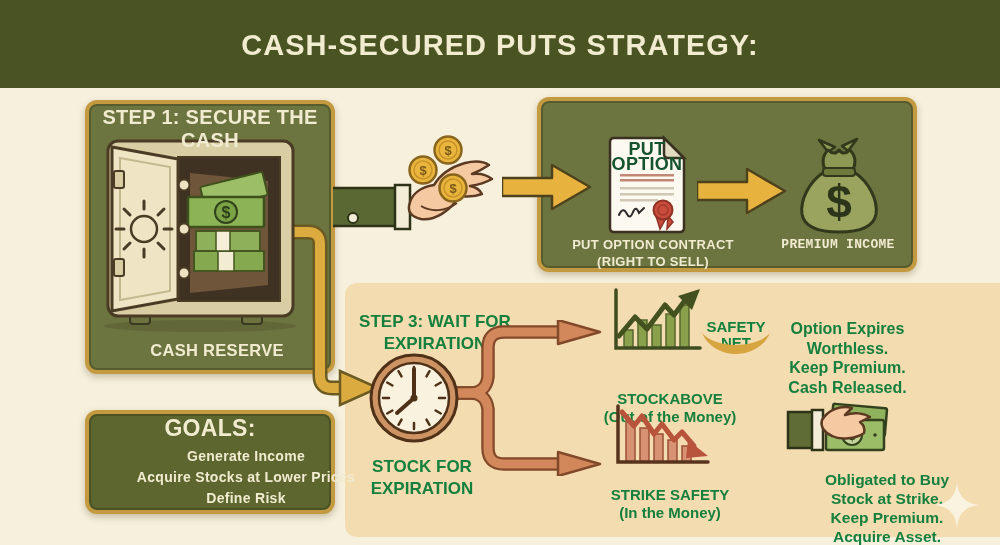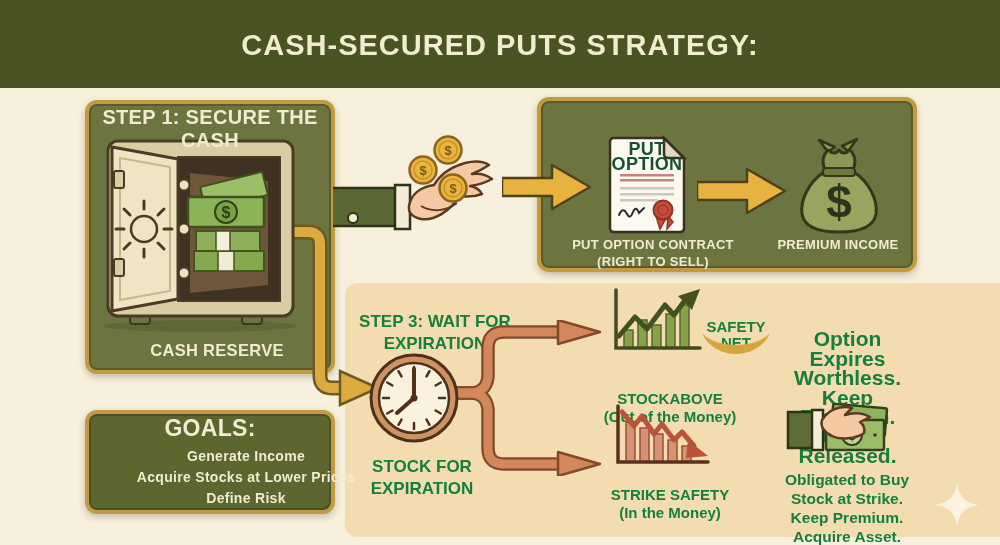--- a/index.html
+++ b/index.html
@@ -145,21 +145,21 @@
     <path d="M29,36 C14,46 5,64 7,78 C9,90 22,96 44,96 C66,96 79,90 81,78 C83,64 74,46 59,36 Z" fill="#9AA45E" stroke="#31381B" stroke-width="3"></path>
     <path d="M31,36 C27,28 27,20 33,14 C37,18 41,18 44,14 C47,18 51,18 55,14 C61,20 61,28 57,36 Z" fill="#8C9853" stroke="#31381B" stroke-width="3" stroke-linejoin="round"></path>
     <rect x="28" y="32" width="32" height="8" rx="3" fill="#6E7A3C" stroke="#31381B" stroke-width="2"></rect>
     <text x="44" y="82" font-size="46" font-weight="bold" text-anchor="middle" fill="#2C351A">$</text>
   </svg>
 
   <div class="abs cream" style="left:568px;top:237px;width:170px;font-size:13px;line-height:16.5px;">
     <div>PUT OPTION CONTRACT</div>
     <div>(RIGHT TO SELL)</div>
   </div>
-  <div class="abs cream" style="left:768px;top:237px;width:140px;font-size:13px;">PREMIUM INCOME</div>
+  <div class="abs cream" style="left:768px;top:237px;width:140px;font-size:13px;font-family:Liberation Mono, monospace;">PREMIUM INCOME</div>
 
   <div class="abs cream" style="left:89px;top:413px;width:242px;font-size:23px;line-height:31px;">GOALS:</div>
   <div class="abs cream" style="left:89px;top:446px;width:242px;font-size:14px;line-height:21px;margin-left:36px;">
     <div>Generate Income</div>
     <div>Acquire Stocks at Lower Prices</div>
     <div>Define Risk</div>
   </div>
 
   <div class="abs brown" style="left:350px;top:291px;width:170px;font-size:17px;line-height:22px;">
     <div>STEP 3: WAIT FOR</div>
@@ -224,21 +224,21 @@
   </div>
 
   <div class="abs brown" style="left:696px;top:299px;width:80px;font-size:15px;line-height:16px;">
     <div>SAFETY</div>
     <div>NET</div>
   </div>
   <svg class="abs" style="left:700px;top:331px;" width="72" height="32" viewBox="0 0 72 32">
     <path d="M2,2 C14,30 58,30 70,2 C56,18 16,18 2,2 Z" fill="#D7A53F"></path>
   </svg>
 
-  <div class="abs brown" style="left:775px;top:309px;width:145px;font-size:21px;line-height:19.5px;">
+  <div class="abs brown" style="left:775px;top:299px;width:145px;font-size:16px;line-height:19.5px;">
     <div>Option Expires</div>
     <div>Worthless.</div>
     <div>Keep Premium.</div>
     <div>Cash Released.</div>
   </div>
 
   <svg class="abs" style="left:610px;top:404px;" width="104" height="64" viewBox="0 0 104 64">
     <g fill="#D69272" stroke="#9A4F36" stroke-width="1.5">
       <rect x="16" y="18" width="9" height="40"></rect>
       <rect x="30" y="24" width="9" height="34"></rect>
@@ -261,21 +261,21 @@
     <rect x="46" y="4" width="54" height="28" rx="2" fill="#8FB35C" stroke="#33411D" stroke-width="2.5" transform="rotate(5 73 18)"></rect>
     <rect x="40" y="18" width="58" height="30" rx="2" fill="#9BBD68" stroke="#33411D" stroke-width="2.5"></rect>
     <circle cx="66" cy="33" r="10" fill="#C3D598" stroke="#33411D" stroke-width="2"></circle>
     <text x="66" y="38" font-size="13" font-weight="bold" text-anchor="middle" fill="#2F3A1A">$</text>
     <circle cx="48" cy="33" r="1.8" fill="#33411D"></circle>
     <circle cx="89" cy="33" r="1.8" fill="#33411D"></circle>
     <path d="M36,18 C42,8 54,3 66,6 L59,13 C68,10 78,11 84,15 L74,20 C78,23 79,27 78,31
              C70,37 54,38 46,34 C39,31 34,25 36,18 Z" fill="#F5C9A2" stroke="#5C3A22" stroke-width="2.5" stroke-linejoin="round"></path>
   </svg>
 
-  <div class="abs brown" style="left:772px;top:450px;width:150px;font-size:15.5px;line-height:19px;">
+  <div class="abs brown" style="left:812px;top:450px;width:150px;font-size:15.5px;line-height:19px;">
     <div>Obligated to Buy</div>
     <div>Stock at Strike.</div>
     <div>Keep Premium.</div>
     <div>Acquire Asset.</div>
   </div>
 
   <svg class="abs" style="left:935px;top:483px;" width="44" height="44" viewBox="0 0 44 44">
     <path d="M22,0 C24,14 30,20 44,22 C30,24 24,30 22,44 C20,30 14,24 0,22 C14,20 20,14 22,0 Z" fill="#FAF3DF"></path>
   </svg>
 

